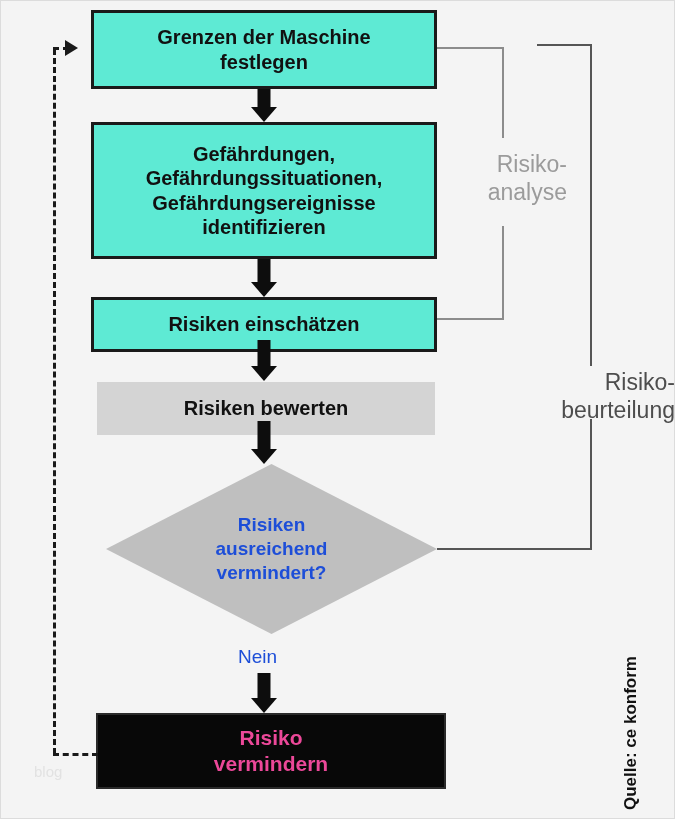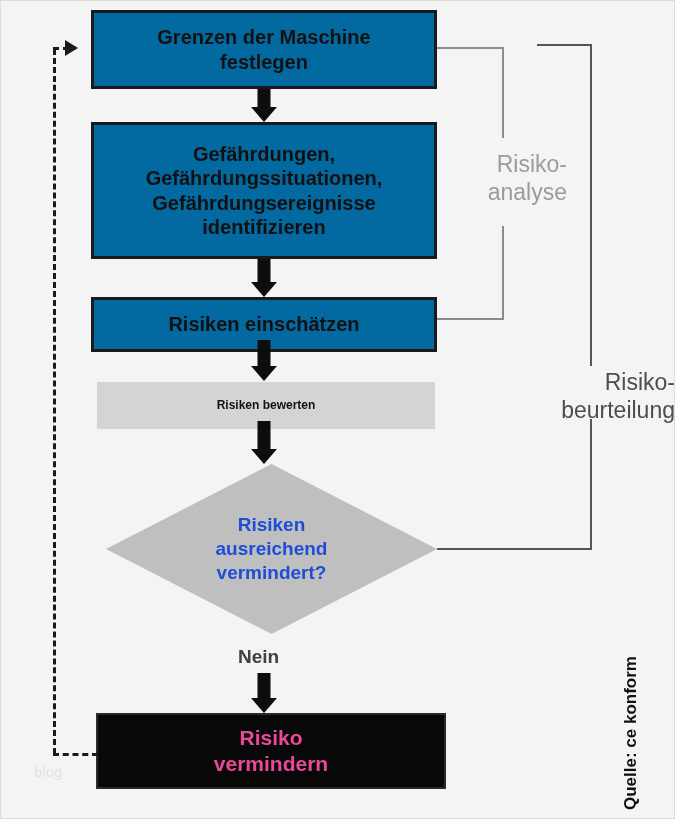--- a/index.html
+++ b/index.html
@@ -25,21 +25,21 @@
     display: flex;
     align-items: center;
     justify-content: center;
     text-align: center;
     line-height: 1.22;
     color: #111111;
     font-weight: bold;
     white-space: pre-line;
   }
   .box-outline {
-    background: #0369a1;
+    background: #5eead4;
     border: 3px solid #1a1a1a;
   }
   .box-grey {
     background: #d4d4d4;
     border: none;
   }
   .box-black {
     background: #080808;
     border: 2px solid #2a2a2a;
     color: #ec4899;
@@ -117,22 +117,22 @@
   }
   #label-risikobeurteilung {
     color: #4d4d4d;
     font-size: 23px;
     font-weight: normal;
   }
 
   
   #nein-label {
     position: absolute;
-    color: #404040;
-    font-weight: bold;
+    color: #1d4ed8;
+    font-weight: normal;
     font-size: 19px;
   }
 
   
   .dash-v {
     position: absolute;
     border-left: 3px dashed #1a1a1a;
   }
   .dash-h {
     position: absolute;
@@ -205,21 +205,21 @@
     <div class="head"></div>
   </div>
 
   <div class="node box-outline" style="left:90px; top:296px; width:346px; height:55px; font-size:20px;">Risiken einschätzen</div>
 
   <div class="arrow" style="left:250px; top:339px; width:26px; height:41px;">
     <div class="shaft" style="height:28px;"></div>
     <div class="head"></div>
   </div>
 
-  <div class="node box-grey" style="left:96px; top:381px; width:338px; height:47px; font-size:12px;">Risiken bewerten</div>
+  <div class="node box-grey" style="left:96px; top:381px; width:338px; height:53px; font-size:20px;">Risiken bewerten</div>
 
   <div class="arrow" style="left:250px; top:420px; width:26px; height:43px;">
     <div class="shaft" style="height:30px;"></div>
     <div class="head"></div>
   </div>
 
   <div class="diamond-wrap" style="left:105px; top:463px; width:331px; height:170px;">
     <div class="diamond-shape"></div>
     <div class="diamond-label">Risiken
 ausreichend

